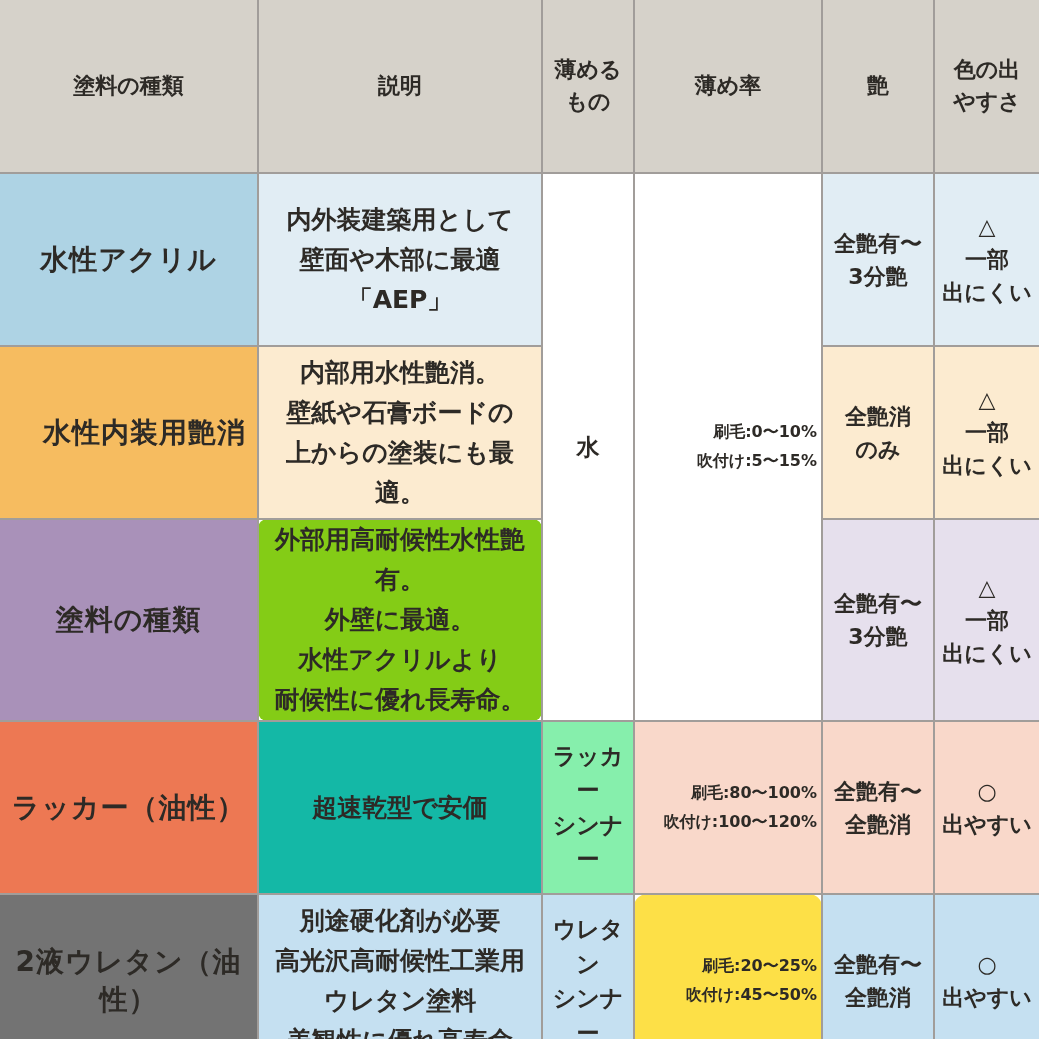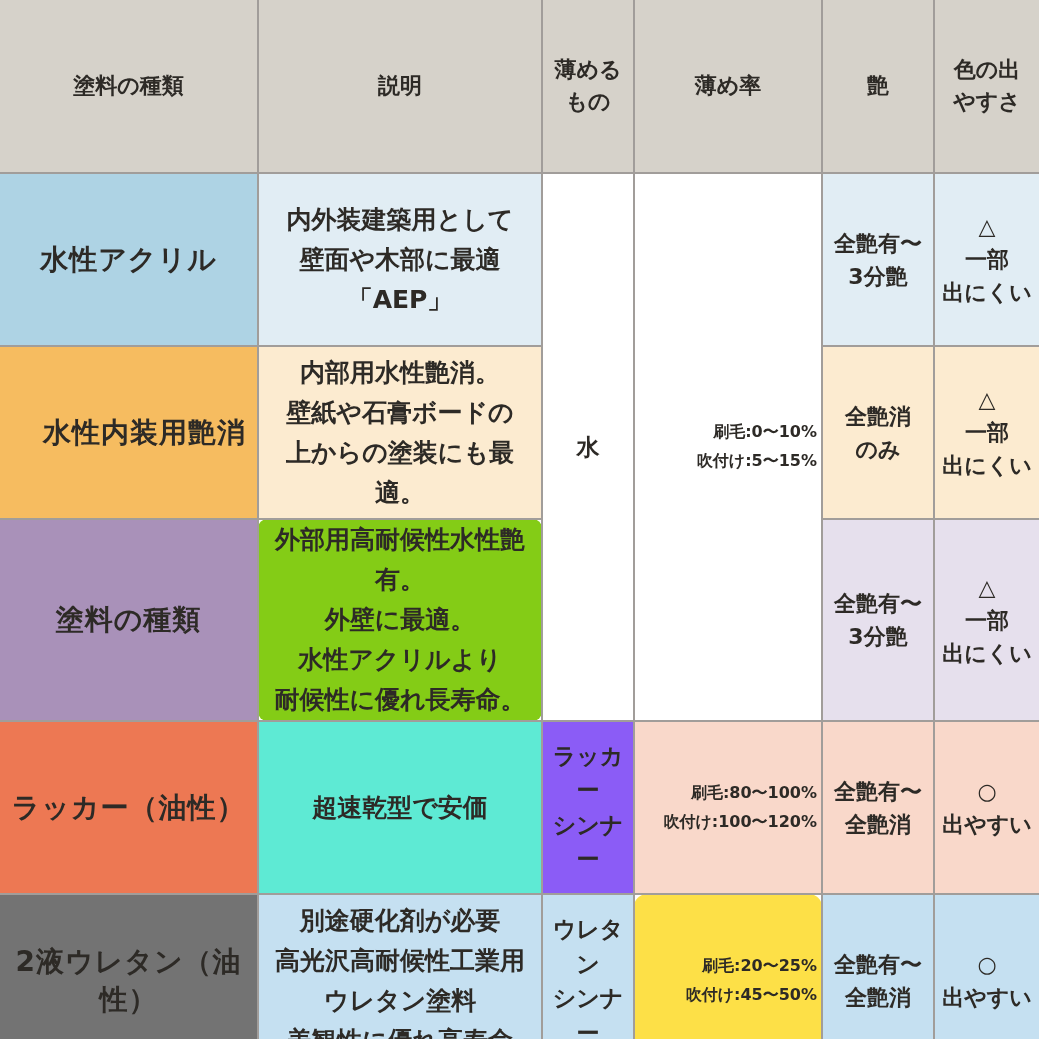--- a/index.html
+++ b/index.html
@@ -90,22 +90,22 @@
 水性アクリルより
 耐候性に優れ長寿命。</td>
       <td class="gloss" style="background-color: rgb(230, 224, 237);">全艶有〜
 3分艶</td>
       <td class="ease" style="background-color: rgb(230, 224, 237);">△
 一部
 出にくい</td>
     </tr>
     <tr>
       <td class="name" style="background-color: rgb(237, 120, 83);">ラッカー（油性）</td>
-      <td class="desc" style="background-color: #5eead4;">超速乾型で安価</td>
-      <td class="thinner" style="background-color: #8b5cf6;">ラッカー
+      <td class="desc" style="background-color: #14b8a6;">超速乾型で安価</td>
+      <td class="thinner" style="background-color: #86efac;">ラッカー
 シンナー</td>
       <td class="ratio" style="background-color: rgb(249, 216, 202);">刷毛:80〜100%
 吹付け:100〜120%</td>
       <td class="gloss" style="background-color: rgb(249, 216, 202);">全艶有〜
 全艶消</td>
       <td class="ease" style="background-color: rgb(249, 216, 202);">○
 出やすい</td>
     </tr>
     <tr>
       <td class="name" style="background-color: #737373;">2液ウレタン（油性）</td>

